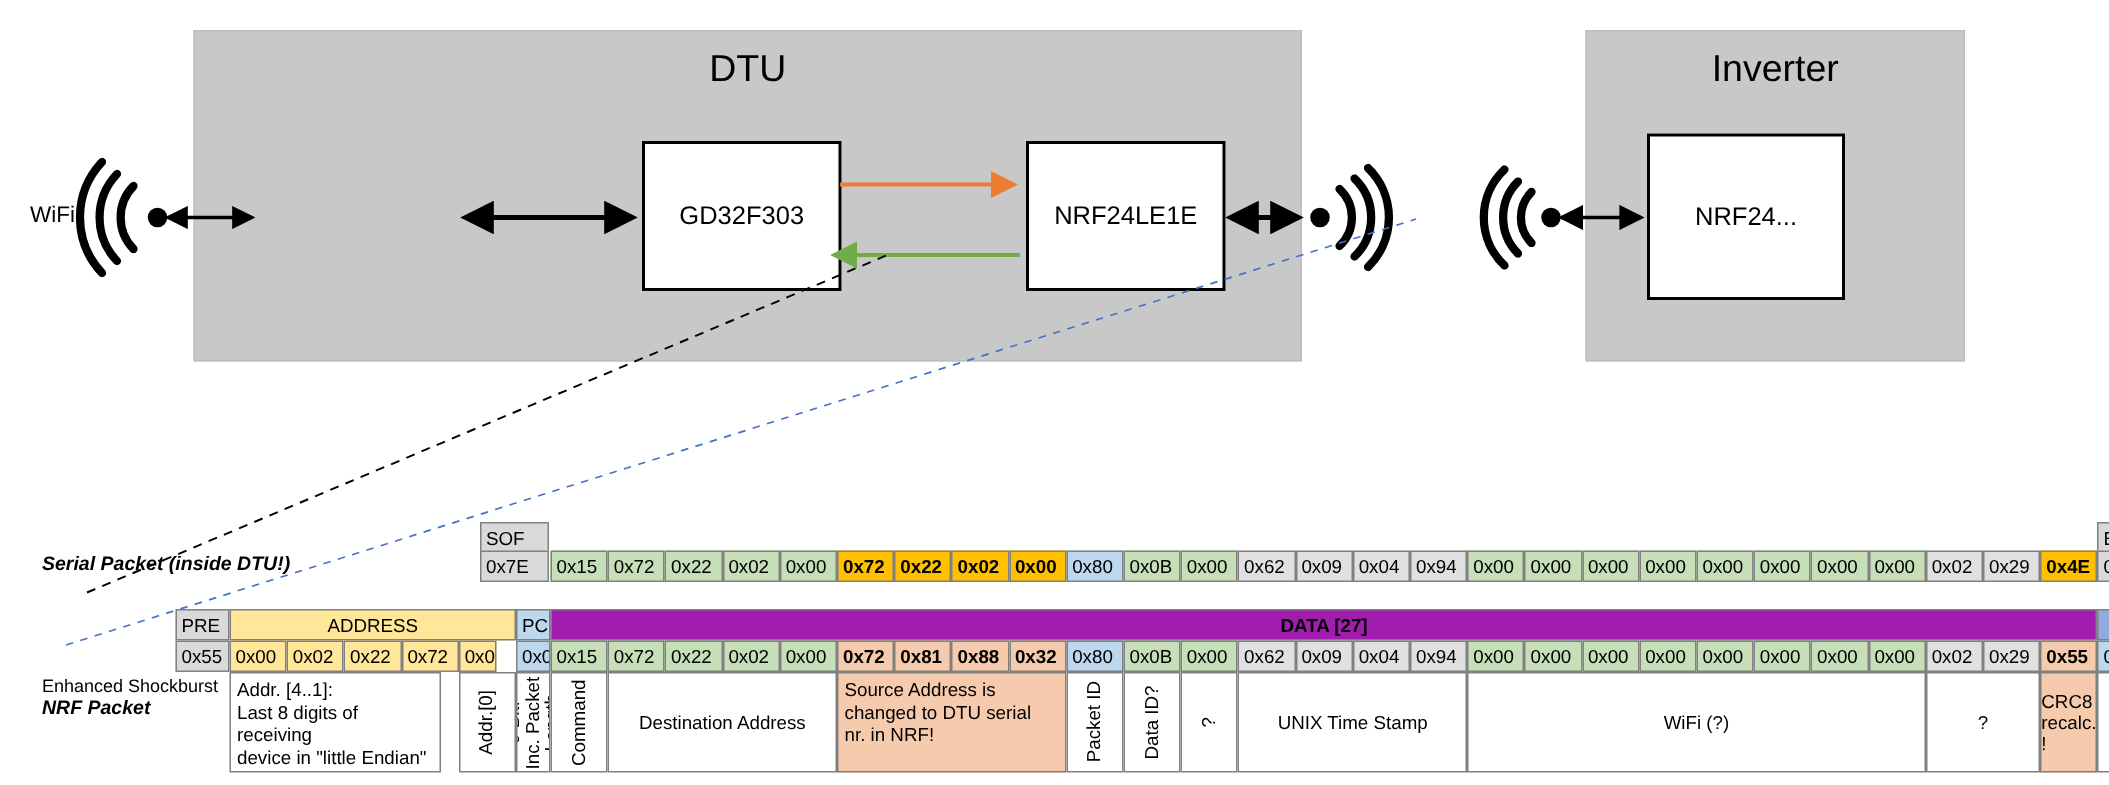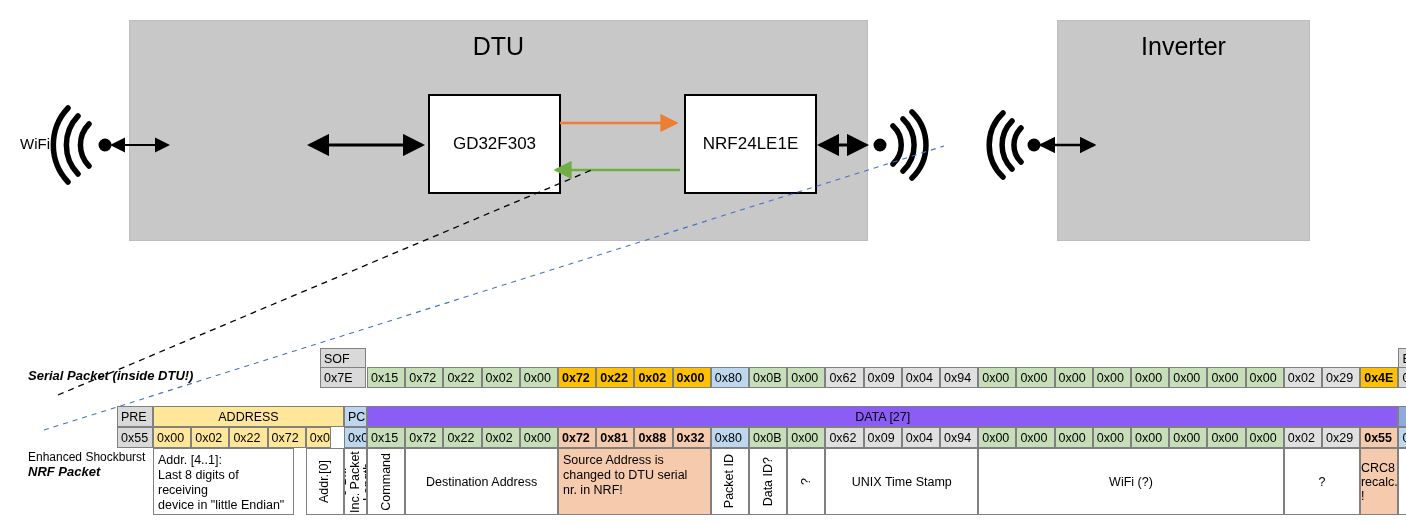--- a/index.html
+++ b/index.html
@@ -31,21 +31,21 @@
   .cell.bold{font-weight:bold;}
 
   .c-gray{background:#d9d9d9;}
   .c-gray2{background:#e0e0e0;}
   .c-green{background:#c6dfb8;}
   .c-amber{background:#ffc000;}
   .c-blue{background:#bdd7ee;}
   .c-bluehdr{background:#8faadc;}
   .c-yellow{background:#ffe699;}
   .c-salmon{background:#f6caad;}
-  .c-lightgray{background:#8b5cf6;}
+  .c-lightgray{background:#a21caf;font-weight:bold;}
 
   .ann{position:absolute;box-sizing:border-box;border:1px solid #808080;
        background:#ffffff;font-size:12.5px;color:#000;overflow:hidden;}
   .ann .txt{position:absolute;left:4px;right:2px;top:4px;line-height:15px;}
   .ann.ctr{display:flex;align-items:center;justify-content:center;text-align:left;}
   .ann.vert{display:flex;align-items:center;justify-content:center;}
   .ann.vert .vtxt{writing-mode:vertical-rl;transform:rotate(180deg);
        font-size:12.5px;line-height:13px;text-align:center;white-space:nowrap;}
   .ann.vert .vtxt.multi{white-space:normal;height:66px;}
   .ann.sal{background:#f6caad;}
@@ -61,20 +61,23 @@
 
   <div class="chip" style="left:428px;top:94px;width:129px;height:96px;">
     <span>GD32F303</span>
   </div>
   <div class="chip" style="left:684px;top:94px;width:129px;height:96px;">
     <span>NRF24LE1E</span>
   </div>
 
   <div class="enclosure" style="left:1057px;top:20px;width:251px;height:219px;">
     <div class="enclosure-title">Inverter</div>
+  </div>
+  <div class="chip" style="left:1098px;top:89px;width:128px;height:107px;">
+    <span>NRF24...</span>
   </div>
 
   <div class="wifi-label" style="left:20px;top:135px;">WiFi</div>
 </div>
 
 <svg class="overlay" viewBox="0 0 1406 523">
   <defs>
     <marker id="ar-blk" markerWidth="7" markerHeight="7" refX="6" refY="3.5" orient="auto">
       <path d="M0,0 L7,3.5 L0,7 z" fill="#000"></path>
     </marker>

